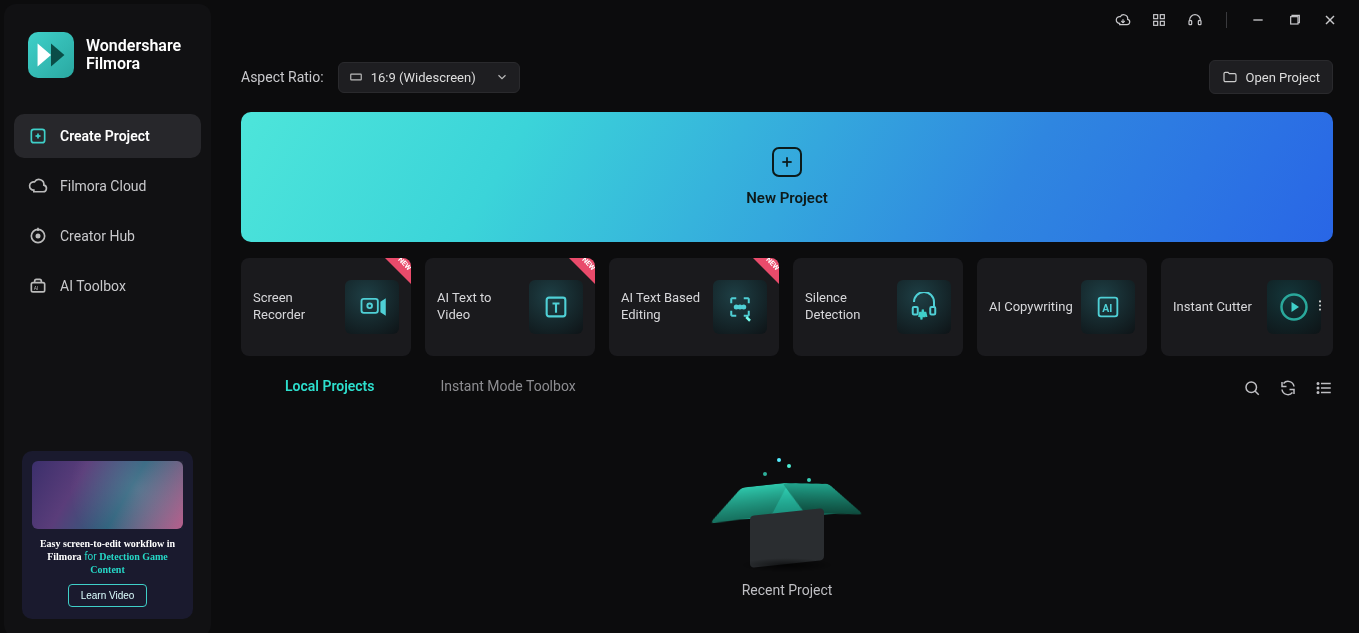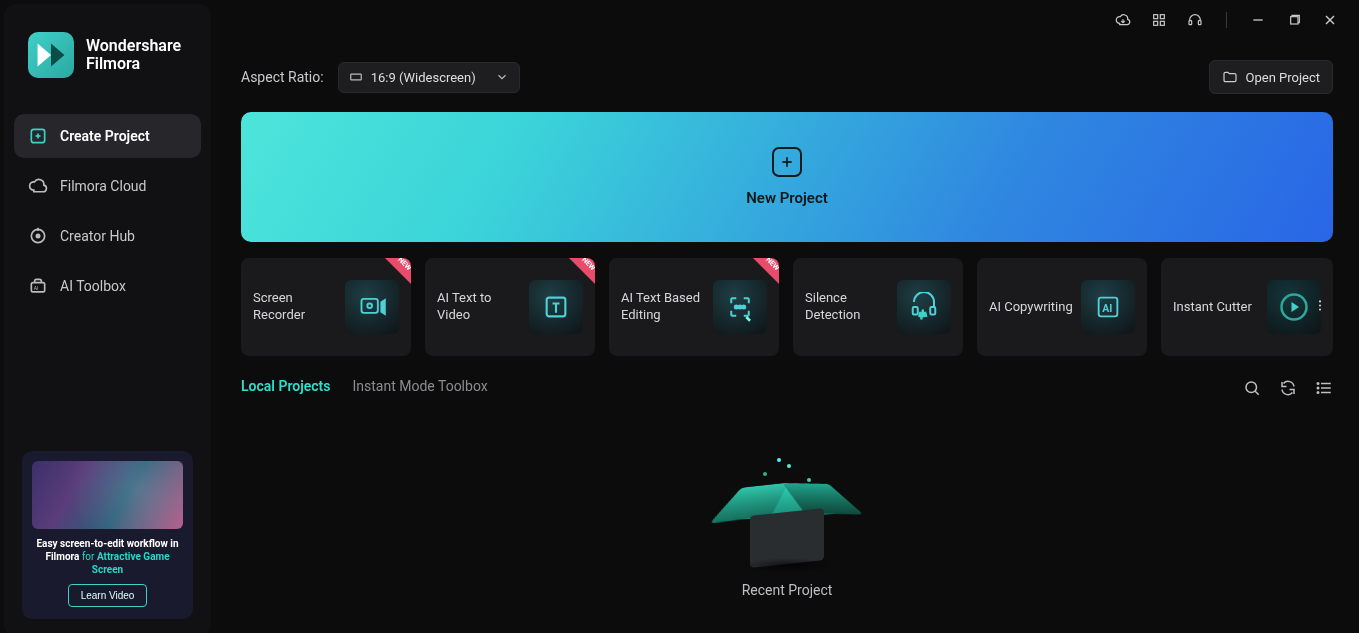--- a/index.html
+++ b/index.html
@@ -17,21 +17,21 @@
   .nav-item { display: flex; align-items: center; gap: 12px; padding: 12px 14px; border-radius: 10px; cursor: pointer; color: #c9c9cc; font-size: 14px; }
   .nav-item.active { background: #27272b; color: #fff; font-weight: 600; }
   .nav-item svg { width: 20px; height: 20px; flex: 0 0 auto; }
   .nav-item.active svg { stroke: #3fd0c9; }
   .sidebar-spacer { flex: 1; }
   .promo { margin: 8px 18px 18px 18px; background: #1a1a2e; border-radius: 10px; padding: 10px 10px 12px 10px; display: flex; flex-direction: column; align-items: center; gap: 8px; height: 168px; position: relative; overflow: hidden; }
   .promo-visual { width: 100%; height: 78px; border-radius: 6px; background: linear-gradient(120deg, #3b2f6b 0%, #5a3d7a 30%, #2a5f7a 60%, #b65c8a 100%); position: relative; }
   .promo-visual::after { content:""; position:absolute; inset:0; background: radial-gradient(circle at 70% 40%, rgba(255,255,255,0.15), transparent 60%); }
   .promo-brand { position: absolute; top: 11px; left: 50%; transform: translateX(-50%); font-size: 8px; color: #dfe; display:flex; align-items:center; gap:4px;}
   .promo-text { font-size: 10px; text-align: center; color: #e5e5e5; line-height: 1.3; }
-  .promo-text b { color: #fff; }
+  .promo-text b { color: #fff; font-family: Liberation Serif, serif; }
   .promo-text .hl { color: #26d8c7; }
   .promo-btn { font-size: 10px; padding: 5px 12px; border: 1px solid #3fd0c9; color: #dff; background: transparent; border-radius: 4px; cursor: pointer; }
 
   
   .main { flex: 1; display: flex; flex-direction: column; }
   .win-controls { height: 40px; display: flex; justify-content: flex-end; align-items: center; gap: 18px; padding-right: 20px; }
   .win-controls .ctrl { width: 18px; height: 18px; display: flex; align-items: center; justify-content: center; cursor: pointer; color: #c9c9cc; }
   .win-controls .divider { width: 1px; height: 16px; background: #3a3a3d; margin: 0 4px; }
   .win-controls svg { width: 16px; height: 16px; }
 
@@ -52,21 +52,21 @@
   .tool-card { position: relative; width: 170px; height: 98px; background: #1a1a1d; border-radius: 8px; padding: 12px; display: flex; align-items: center; cursor: pointer; overflow: hidden; }
   .tool-card:last-child { width: 172px; }
   .tool-card .tc-label { flex: 1; font-size: 13px; color: #d7d7da; line-height: 1.3; padding-right: 4px;}
   .tool-card .tc-icon { width: 54px; height: 54px; border-radius: 6px; background: radial-gradient(circle at 40% 30%, #1e3f45, #0e1316); display:flex; align-items:center; justify-content:center; flex-shrink:0;}
   .tool-card .badge { position: absolute; top: 0; right: 0; width: 0; height: 0; border-top: 26px solid #e94b6b; border-left: 26px solid transparent; }
   .tool-card .badge::after { content: attr(data-text); position: absolute; top: -24px; right: -1px; transform: rotate(45deg); font-size: 7px; color: #fff; font-weight:700; }
   .tool-card .more-dots { position:absolute; right:6px; top:50%; transform:translateY(-50%); color:#aaa; display:none;}
   .tool-card.with-dots .more-dots{display:block;}
 
   .tabs-row { display: flex; align-items: center; padding-top: 6px; }
-  .tab { font-size: 14px; color: #8d8d91; padding-bottom: 4px; margin-right: 22px; cursor: pointer; }
+  .tab { font-size: 14px; color: #8d8d91; padding-bottom: 4px; margin-right: 22px; cursor: pointer; margin-left: 44px; }
   .tab.active { color: #2ddfcd; font-weight: 600; }
   .tabs-actions { margin-left: auto; display: flex; gap: 18px; }
   .tabs-actions .ta { width: 18px; height: 18px; cursor: pointer; color: #bfbfc3; display:flex;align-items:center;justify-content:center;}
   .tabs-actions svg{width:18px;height:18px;}
 
   .empty-state { flex:1; display:flex; flex-direction:column; align-items:center; justify-content:center; gap:18px; padding-top:60px;}
   .empty-box { width: 110px; height: 90px; position: relative; }
   .box-base { position:absolute; bottom:0; left:18px; width:74px; height:52px; background:#2a2d30; transform: skewY(-6deg); border-radius:4px;}
   .box-lid { position:absolute; top:6px; left:8px; width:94px; height:40px; background: linear-gradient(#2fcfb3,#1a8d7a); transform: perspective(120px) rotateX(42deg) rotateZ(-4deg); border-radius:4px;}
   .box-lid::before{content:"";position:absolute;left:-10px;top:-4px;width:50px;height:44px;background:linear-gradient(#2ec7ab,#16705e);transform:skewX(-28deg) rotate(-6deg);border-radius:4px;}
@@ -130,21 +130,21 @@
   <div class="promo">
     <div class="promo-brand">
       <svg width="8" height="8" viewBox="0 0 24 24">
           <path d="M5 6 L12 12 L5 18 Z" fill="#3fd0c9"></path>
           <path d="M12 6 L19 12 L12 18 Z" fill="#fff"></path>
         </svg>
       <span>Wondershare Filmora</span>
     </div>
     <div class="promo-visual"></div>
     <div class="promo-text">
-      <b><span>Easy screen-to-edit workflow in Filmora </span></b><span class="hl">for</span><b><span class="hl"> Attractive Game Screen</span></b>
+      <b><span>Easy screen-to-edit workflow in Filmora </span></b><span class="hl">for</span><b><span class="hl"> Detection Game Content</span></b>
     </div>
     <button class="promo-btn">Learn Video</button>
   </div>
 </aside>
 
 <main class="main">
   <div class="win-controls">
     <div class="ctrl">
       <svg viewBox="0 0 24 24" fill="none" stroke="currentColor" stroke-width="1.8">
           <path d="M7 17a5 5 0 1 1 .9-9.9A6 6 0 0 1 19 11a4 4 0 0 1-1 7.9H7z"></path>

